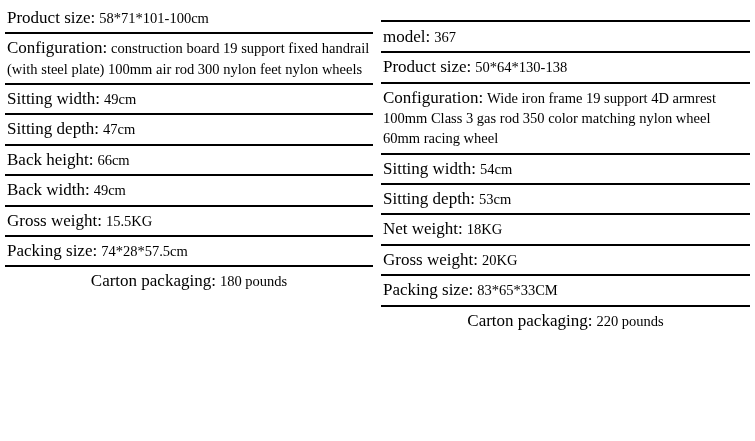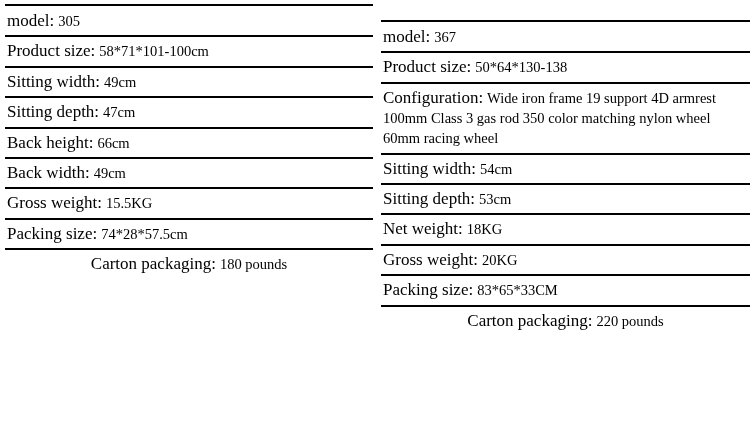--- a/index.html
+++ b/index.html
@@ -65,27 +65,27 @@
   .spacer {
     flex: 1 1 auto;
   }
 </style>
 </head>
 <body>
 
 <div class="sheet">
 
   <div class="spec-table left">
-    <div class="row first">
-      <span class="label">model:</span>
-      <span class="value">305</span>
-    </div>
     <div class="row">
       <span class="label">Product size:</span>
       <span class="value">58*71*101-100cm</span>
+    </div>
+    <div class="row tall">
+      <span class="label">Configuration:</span>
+      <span class="value">construction board 19 support fixed handrail (with steel plate) 100mm air rod 300 nylon feet nylon wheels</span>
     </div>
     <div class="row">
       <span class="label">Sitting width:</span>
       <span class="value">49cm</span>
     </div>
     <div class="row">
       <span class="label">Sitting depth:</span>
       <span class="value">47cm</span>
     </div>
     <div class="row">

